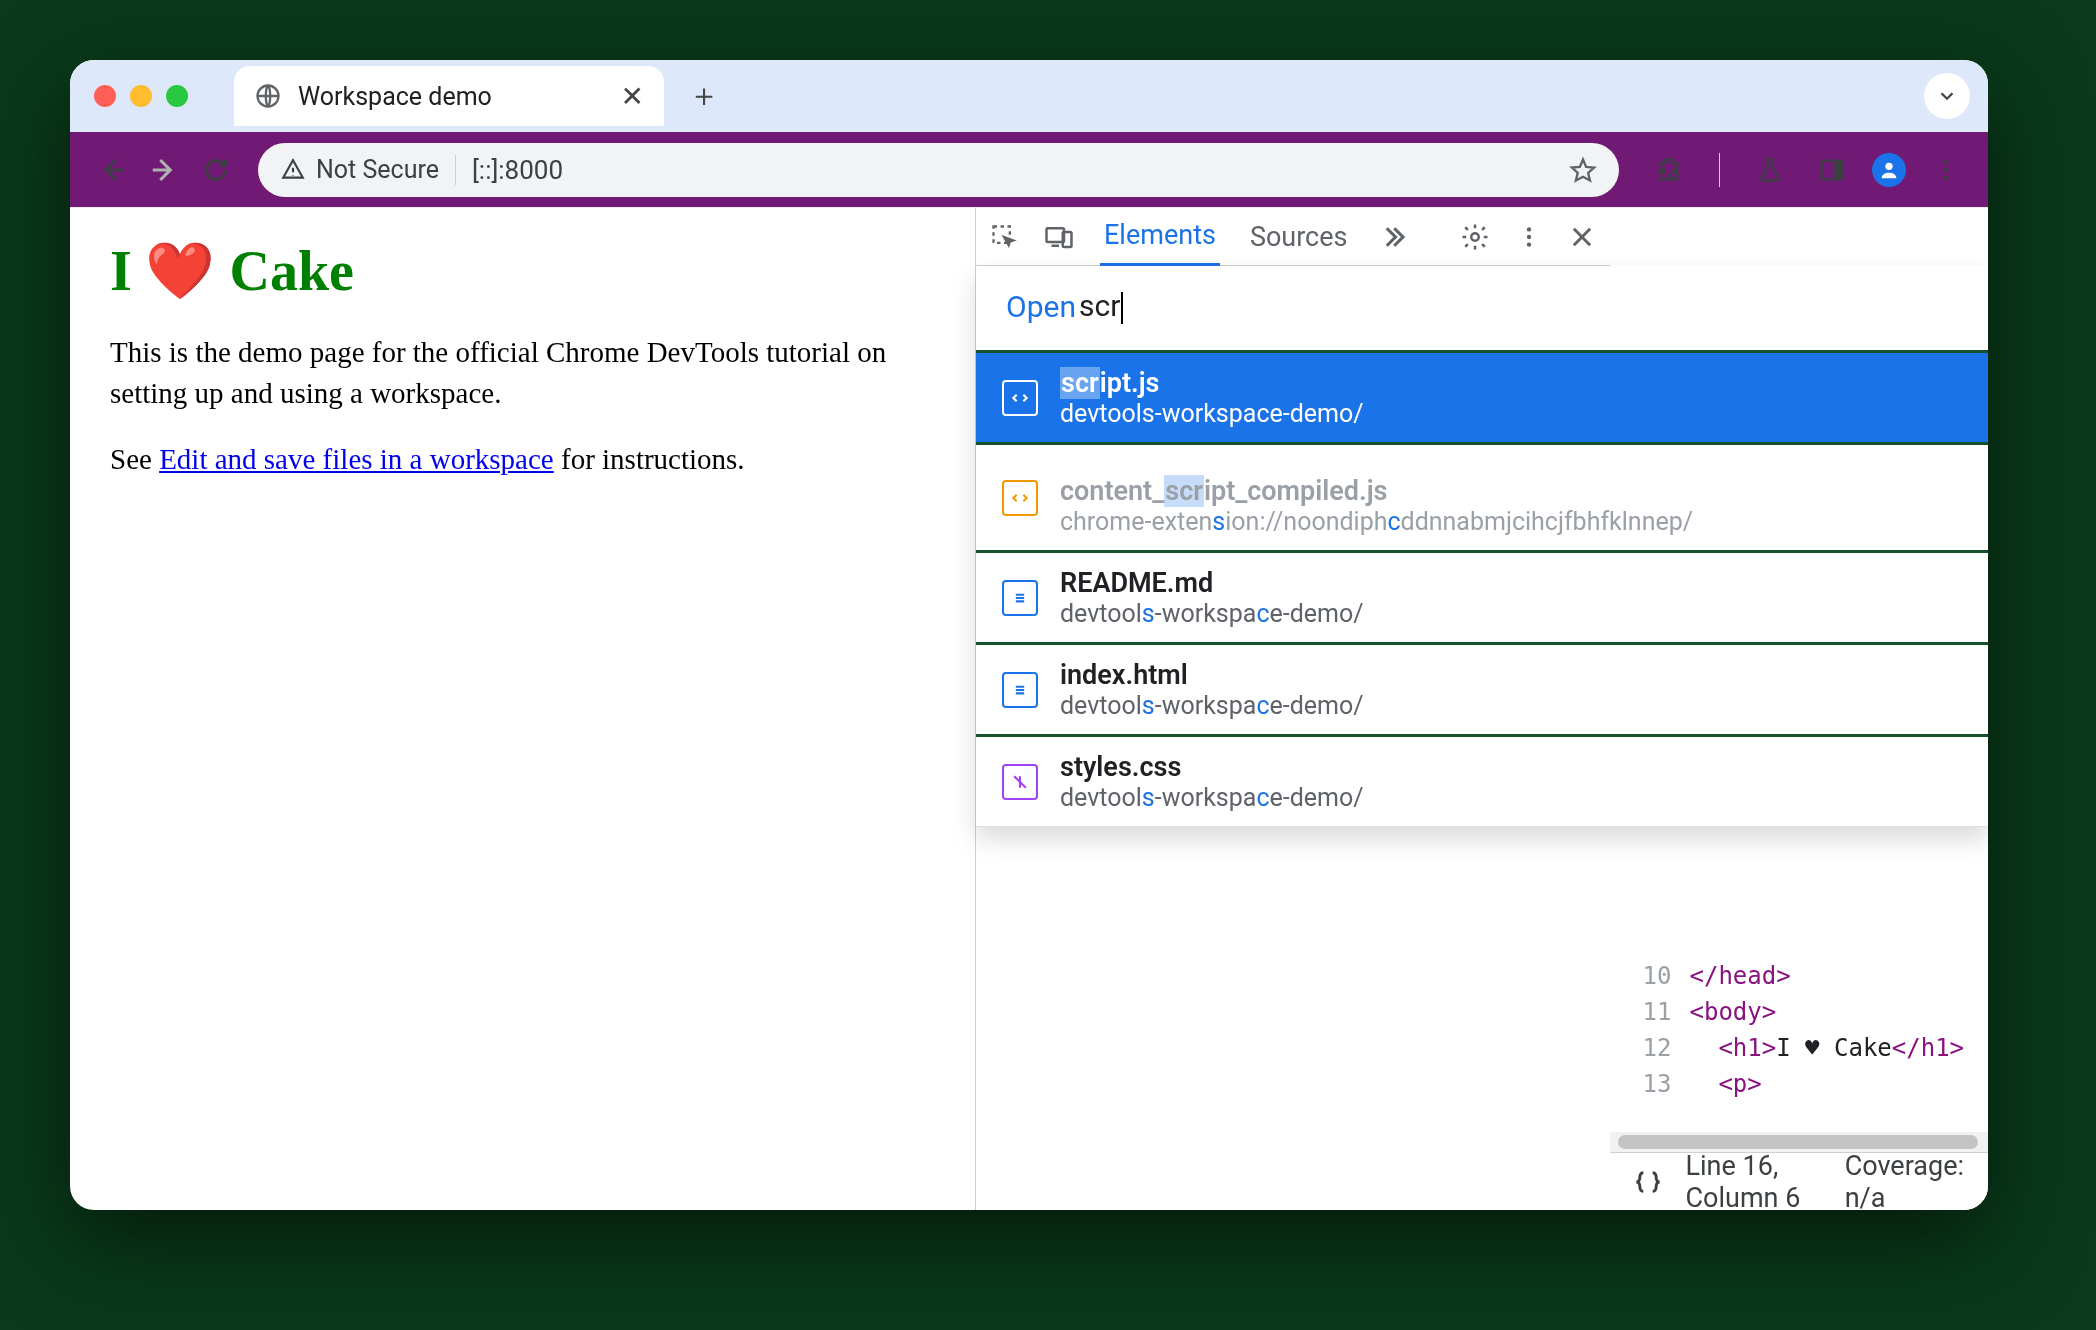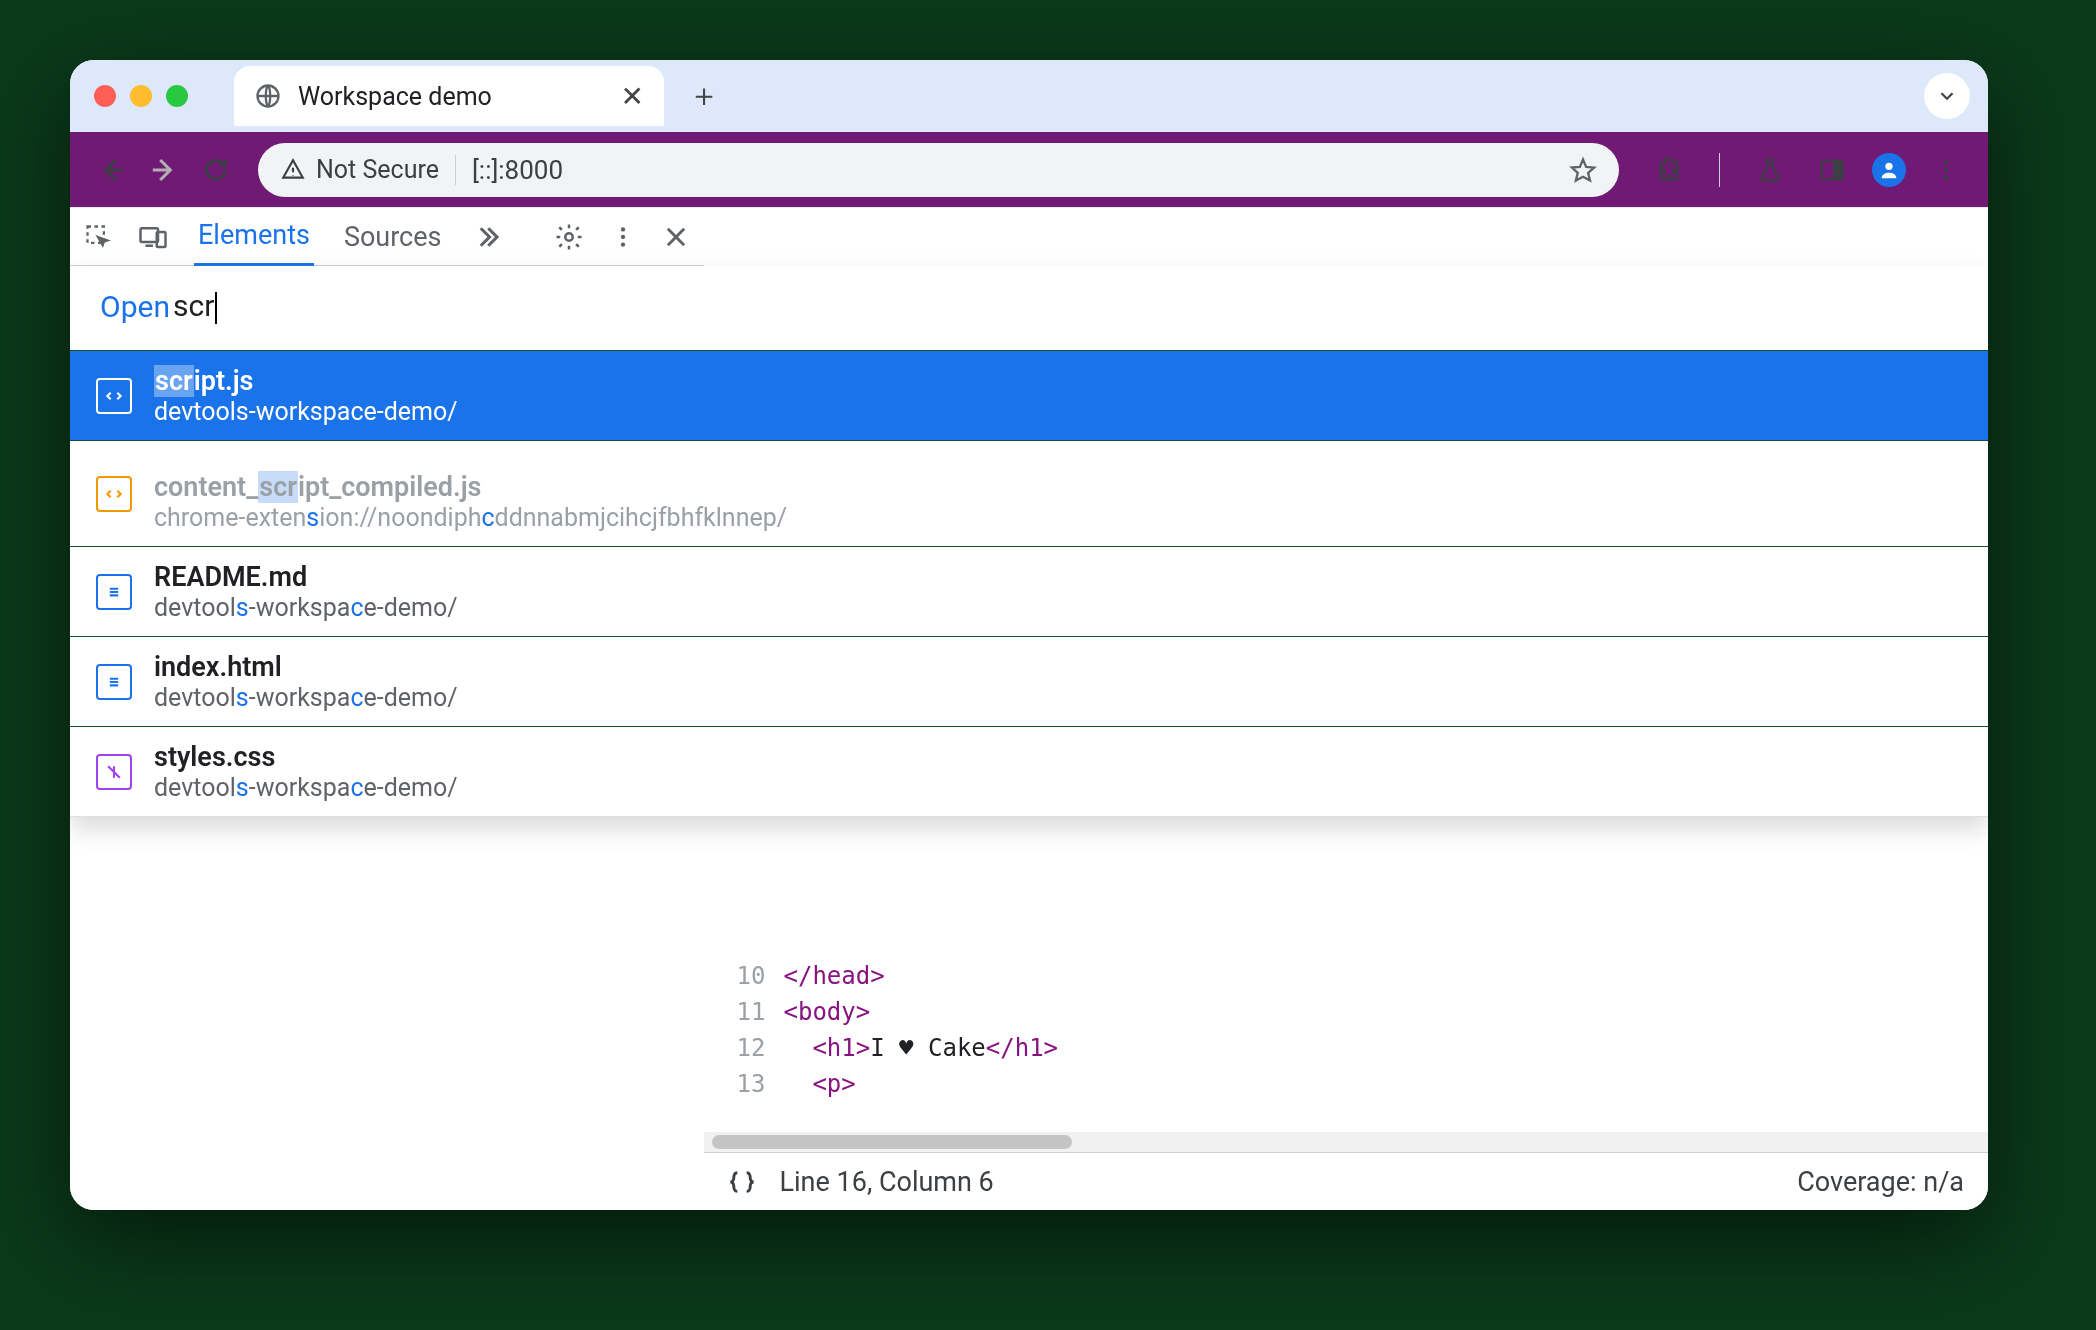--- a/index.html
+++ b/index.html
@@ -151,21 +151,21 @@
   .openbox .query .lbl { color:#1a73e8; }
   .openbox .query .typed { color:#202124; position:relative;}
   .openbox .query .caret {
     display:inline-block; width:2px; height:32px; background:#000; vertical-align:middle; margin-left:1px;
   }
   .result {
     display:flex;
     align-items:center;
     gap:22px;
     padding: 14px 26px;
-    border-top:1px solid #14532d;
+    border-top:3px solid #14532d;
   }
   .result .ricon {
     width:36px; height:36px;
     display:flex; align-items:center; justify-content:center;
     border:2.5px solid;
     border-radius:4px;
     font-size:18px;
     flex-shrink:0;
   }
   .result .ricon.js { border-color:#1a73e8; color:#1a73e8;}
@@ -307,20 +307,27 @@
         <svg viewBox="0 0 24 24" width="26" height="26" fill="currentColor">
             <circle cx="12" cy="5" r="2"></circle>
             <circle cx="12" cy="12" r="2"></circle>
             <circle cx="12" cy="19" r="2"></circle>
           </svg>
       </div>
     </div>
   </div>
 
   <div class="content">
+    <div class="page">
+      <h1>I ❤️ Cake</h1>
+      <p>This is the demo page for the official Chrome DevTools tutorial on setting up and using a workspace.</p>
+      <p>
+        <span>See </span><a href="#">Edit and save files in a workspace</a><span> for instructions.</span>
+      </p>
+    </div>
 
     <div class="devtools">
       <div class="dt-tabs">
         <span class="ico">
           <svg viewBox="0 0 24 24" width="28" height="28" fill="none" stroke="currentColor" stroke-width="2" stroke-dasharray="3 3">
               <rect x="3" y="3" width="14" height="14"></rect>
               <path stroke-dasharray="0" d="M12 12l8 3-3 1-1 3z" fill="currentColor"></path>
             </svg>
         </span>
         <span class="ico">

